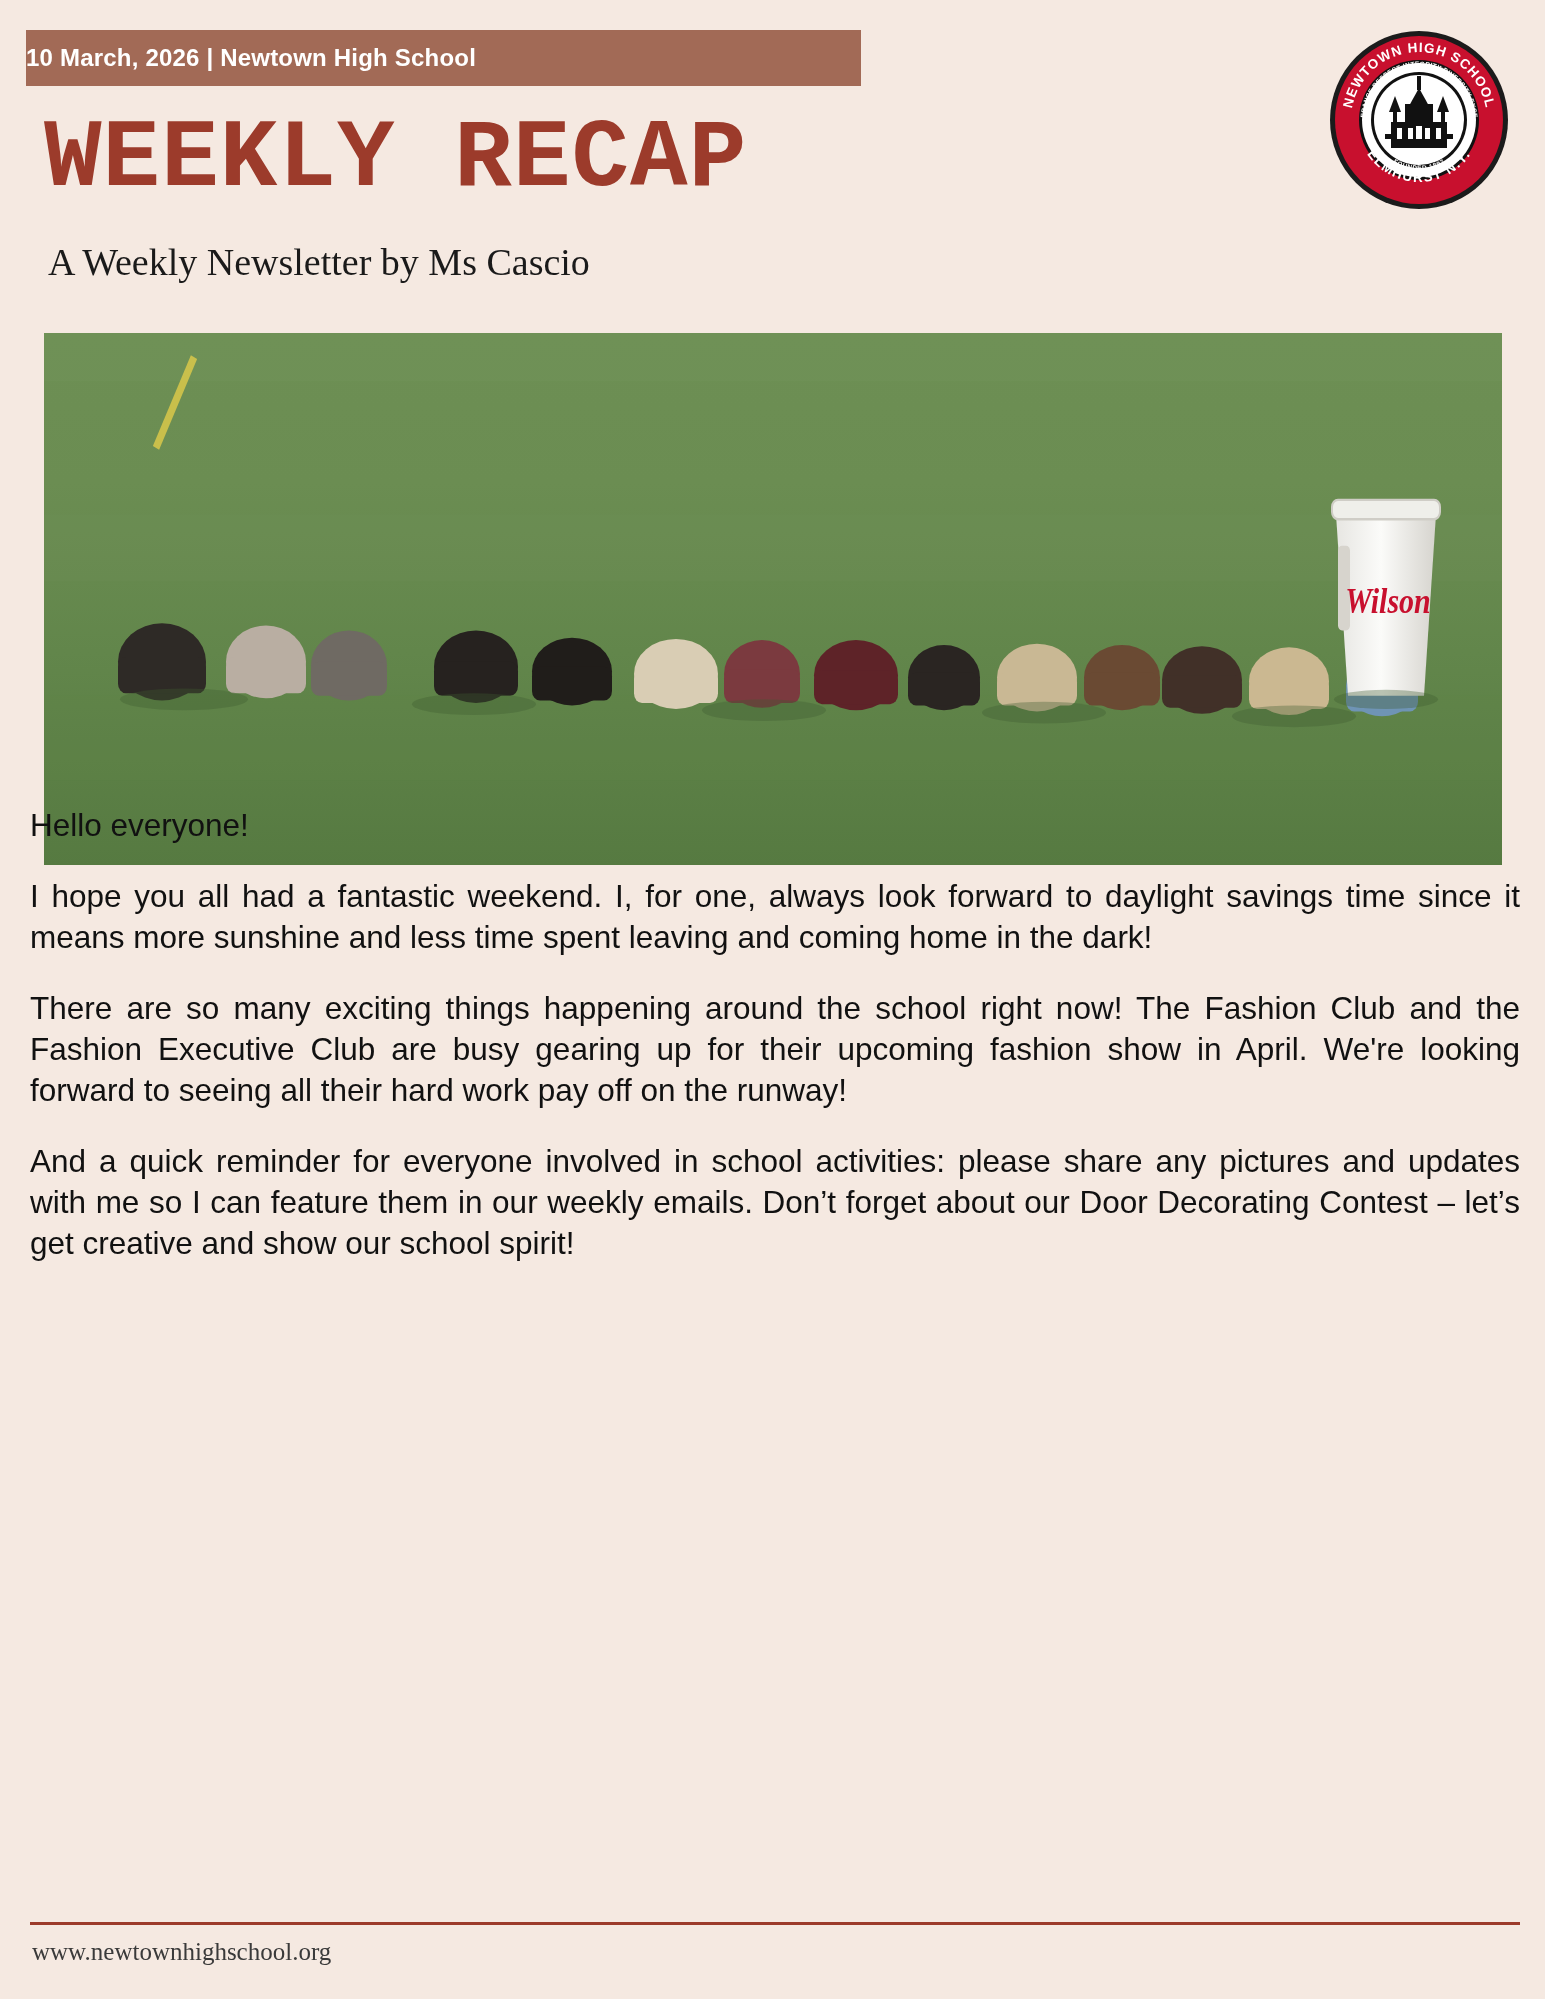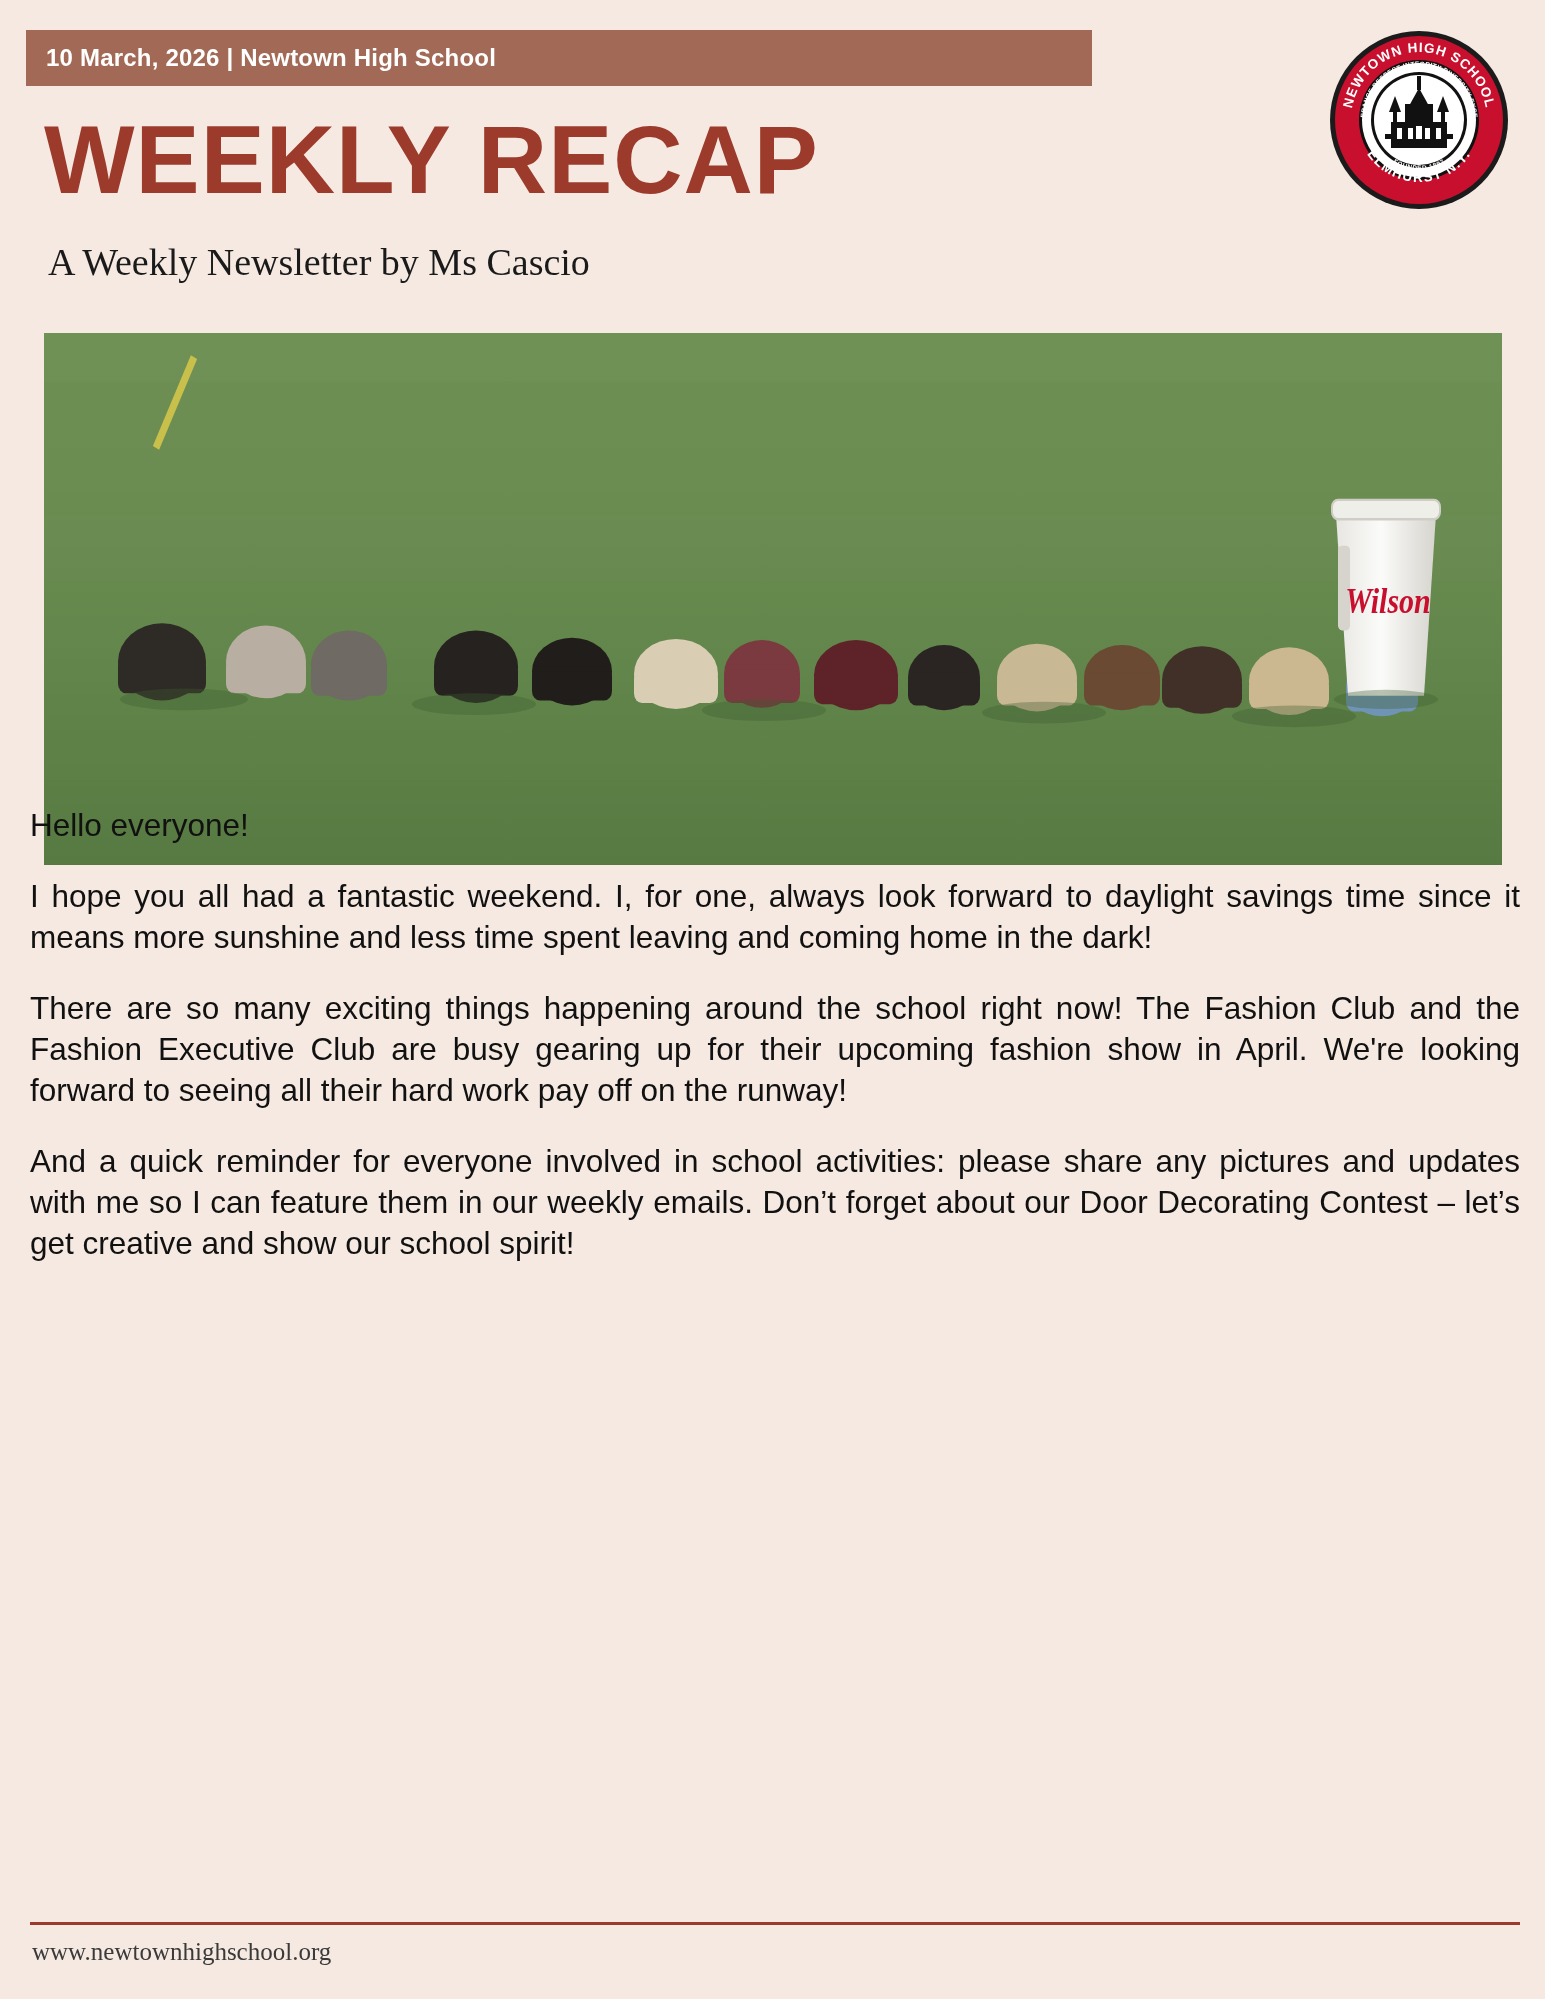--- a/index.html
+++ b/index.html
@@ -20,43 +20,42 @@
     width: 1545px;
     height: 1999px;
     background: #f5e9e1;
   }
 
   
   .date-bar {
     position: absolute;
     left: 26px;
     top: 30px;
-    width: 1066px;
+    width: 835px;
     height: 56px;
     background: #a26a56;
     display: flex;
     align-items: center;
-    padding-left: 20px;
     box-sizing: border-box;
   }
   .date-bar-text {
     color: #ffffff;
     font-size: 24px;
     font-weight: bold;
     letter-spacing: 0.2px;
     font-family: "Liberation Sans", sans-serif;
     white-space: nowrap;
   }
 
   
   .title {
     position: absolute;
     left: 44px;
     top: 110px;
-    font-family: Liberation Sans, sans-serif;
+    font-family: Liberation Mono, monospace;
     font-size: 96px;
     font-weight: bold;
     color: #9c3b2b;
     letter-spacing: 1px;
     line-height: 1.05;
   }
   .subtitle {
     position: absolute;
     left: 48px;
     top: 240px;

